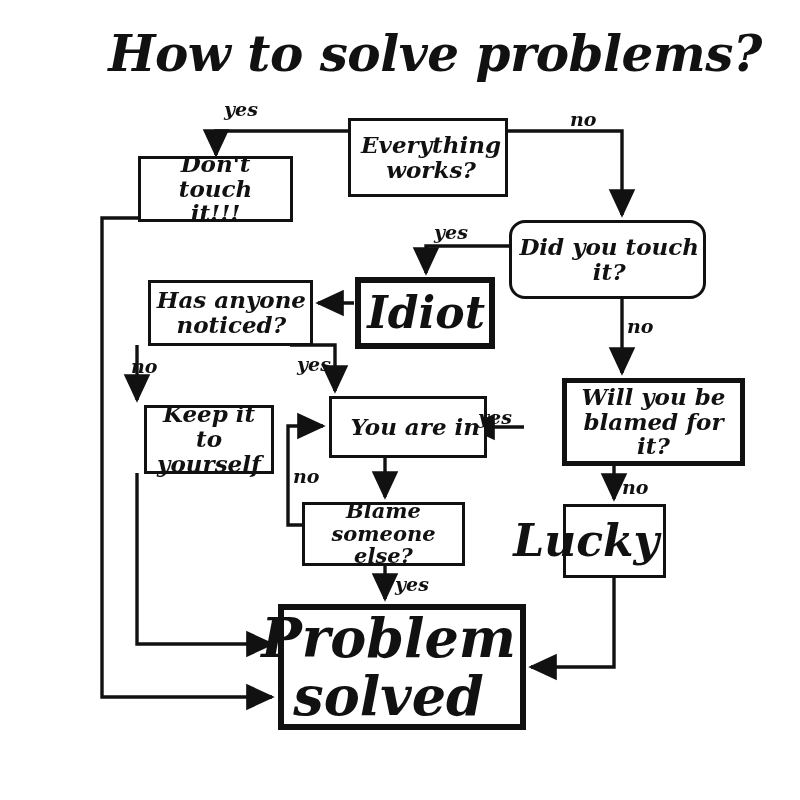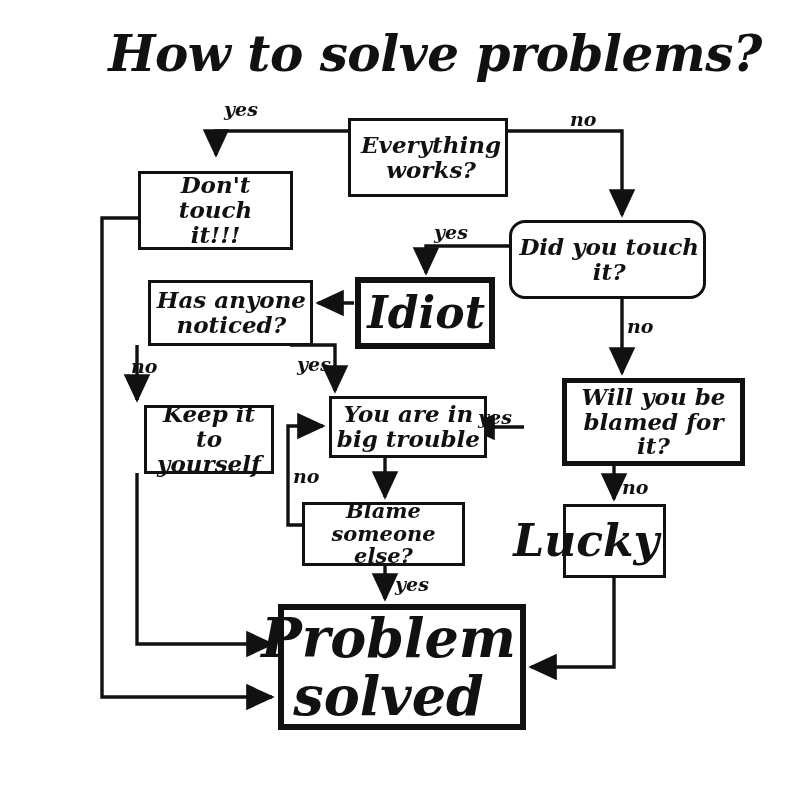--- a/index.html
+++ b/index.html
@@ -83,21 +83,21 @@
     </g>
   </svg>
 
   <div class="node n-med" style="left:348px;top:118px;width:160px;height:79px;">
     <span>
       <span>Everything</span><br>
       <span>works?</span>
     </span>
   </div>
 
-  <div class="node n-med" style="left:138px;top:171px;width:155px;height:79px;">
+  <div class="node n-med" style="left:138px;top:156px;width:155px;height:66px;">
     <span>
       <span>Don't touch</span><br>
       <span>it!!!</span>
     </span>
   </div>
 
   <div class="node n-med" style="left:509px;top:220px;width:197px;height:79px;border-radius:16px;">
     <span>
       <span>Did you touch</span><br>
       <span>it?</span>
@@ -118,21 +118,20 @@
   <div class="node n-med" style="left:124px;top:405px;width:130px;height:69px;margin-left:20px;">
     <span>
       <span>Keep it</span><br>
       <span>to yourself</span>
     </span>
   </div>
 
   <div class="node n-med" style="left:329px;top:396px;width:158px;height:62px;">
     <span>
       <span>You are in</span><br>
-      <span>big trouble</span>
     </span>
   </div>
 
   <div class="node thick n-med" style="left:524px;top:378px;width:183px;height:88px;">
     <span>
       <span>Will you be</span><br>
       <span>blamed for it?</span>
     </span>
   </div>
 

